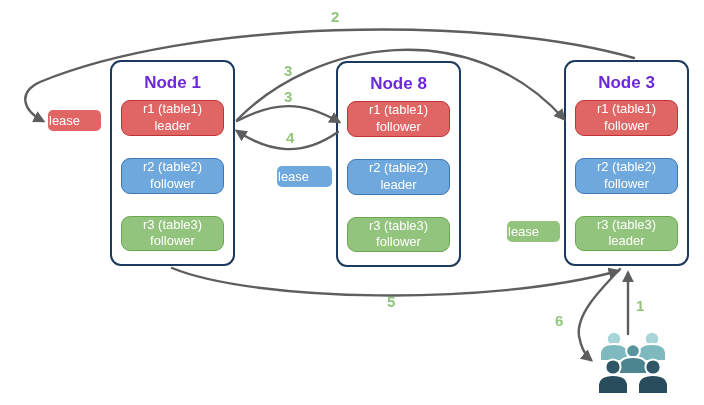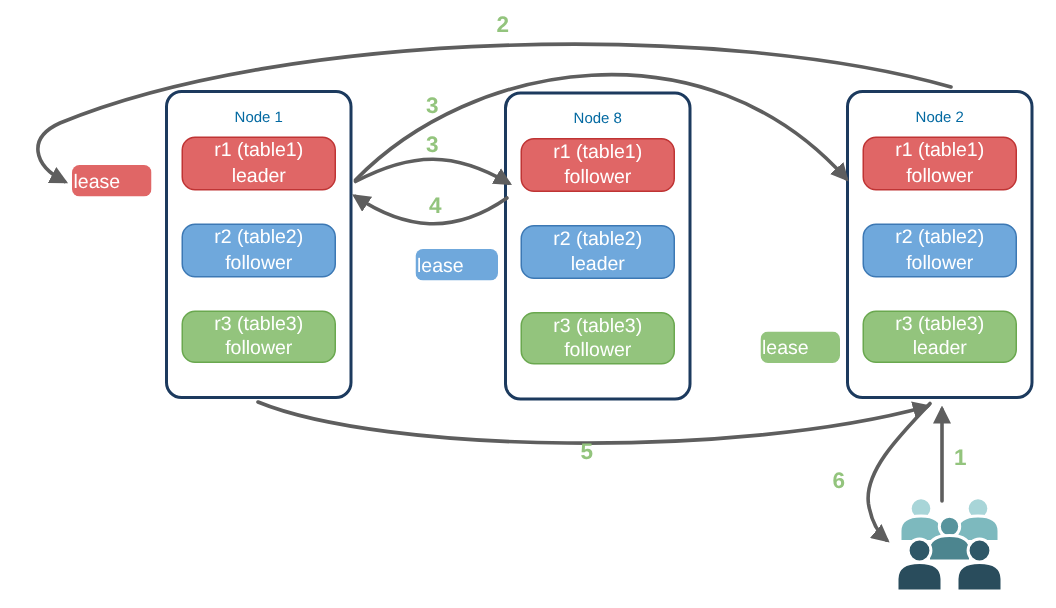--- a/index.html
+++ b/index.html
@@ -5,21 +5,21 @@
   html,body{margin:0;padding:0;background:#fff;}
   .canvas{
     position:relative;width:704px;height:405px;background:#ffffff;overflow:hidden;
     font-family:"Liberation Sans","DejaVu Sans",sans-serif;
   }
   .node{
     position:absolute;width:125px;height:206px;background:#ffffff;
     border:2px solid #1c3a5e;border-radius:11px;z-index:2;
     display:flex;flex-direction:column;align-items:center;box-sizing:border-box;
   }
-  .node-title{margin:11px 0 7px;font-size:10px;font-weight:normal;color:#0369a1;}
+  .node-title{margin:11px 0 7px;font-size:17px;font-weight:bold;color:#6d28d9;}
   .range{
     width:103px;height:44px;margin-bottom:22px;border-radius:9px;
     color:#fff;font-size:13px;line-height:1.3;text-align:center;
     display:flex;flex-direction:column;justify-content:center;box-sizing:border-box;
     border:1.5px solid transparent;
   }
   .fill-red{background:#e06666;border-color:#bf3434;}
   .fill-blue{background:#6fa8dc;border-color:#3c78b4;}
   .fill-green{background:#93c47d;border-color:#6aa84f;}
   .lease{
@@ -81,21 +81,21 @@
       <span>r2 (table2)</span>
       <span>leader</span>
     </div>
     <div class="range fill-green">
       <span>r3 (table3)</span>
       <span>follower</span>
     </div>
   </div>
 
   <div class="node" style="left:564px;top:60px;">
-    <div class="node-title">Node 2</div>
+    <div class="node-title">Node 3</div>
     <div class="range fill-red">
       <span>r1 (table1)</span>
       <span>follower</span>
     </div>
     <div class="range fill-blue">
       <span>r2 (table2)</span>
       <span>follower</span>
     </div>
     <div class="range fill-green">
       <span>r3 (table3)</span>

